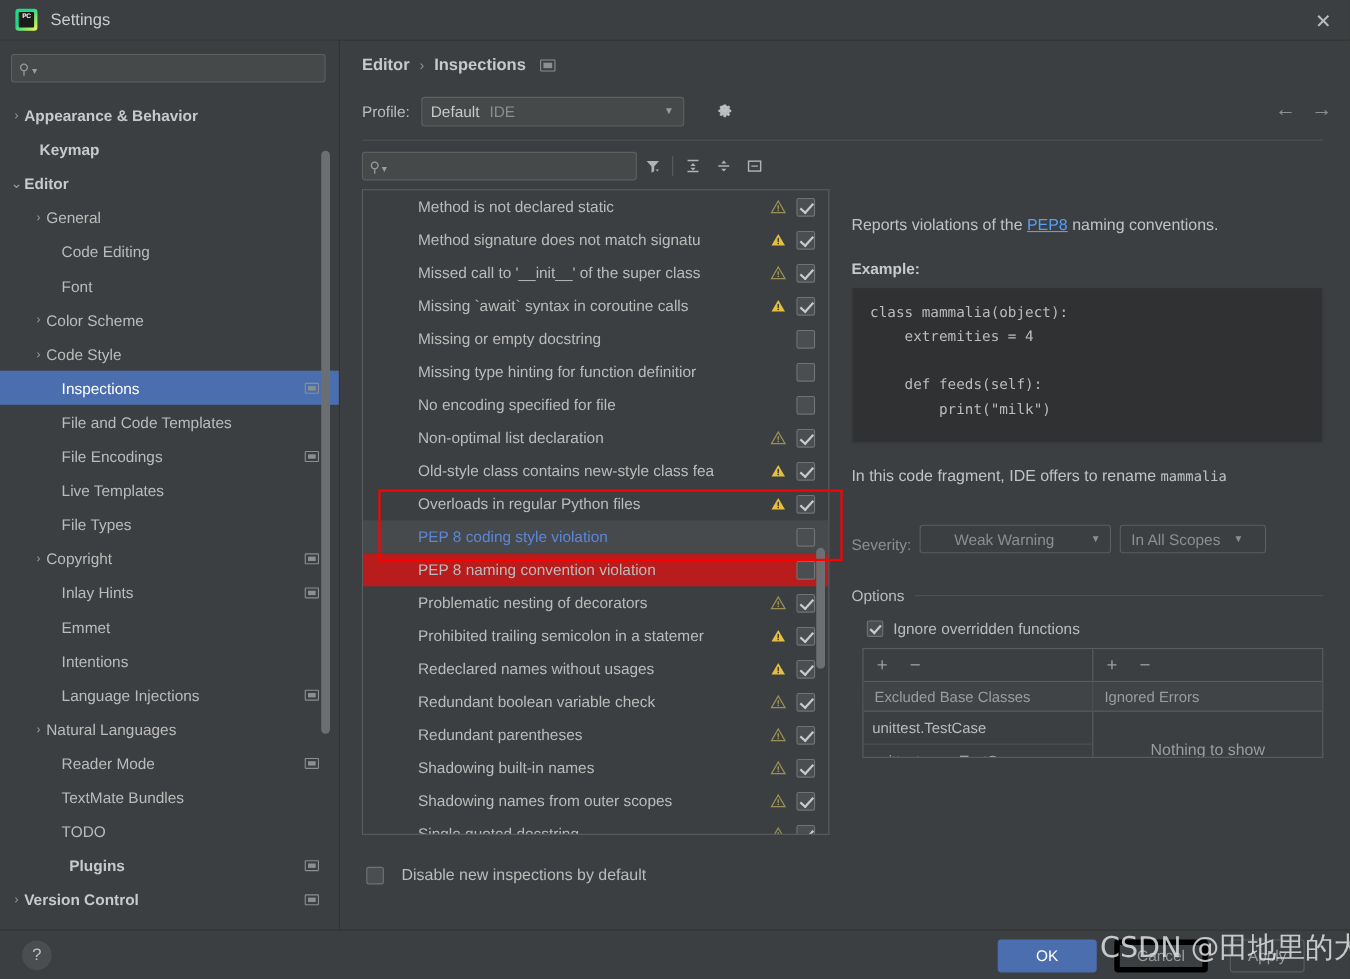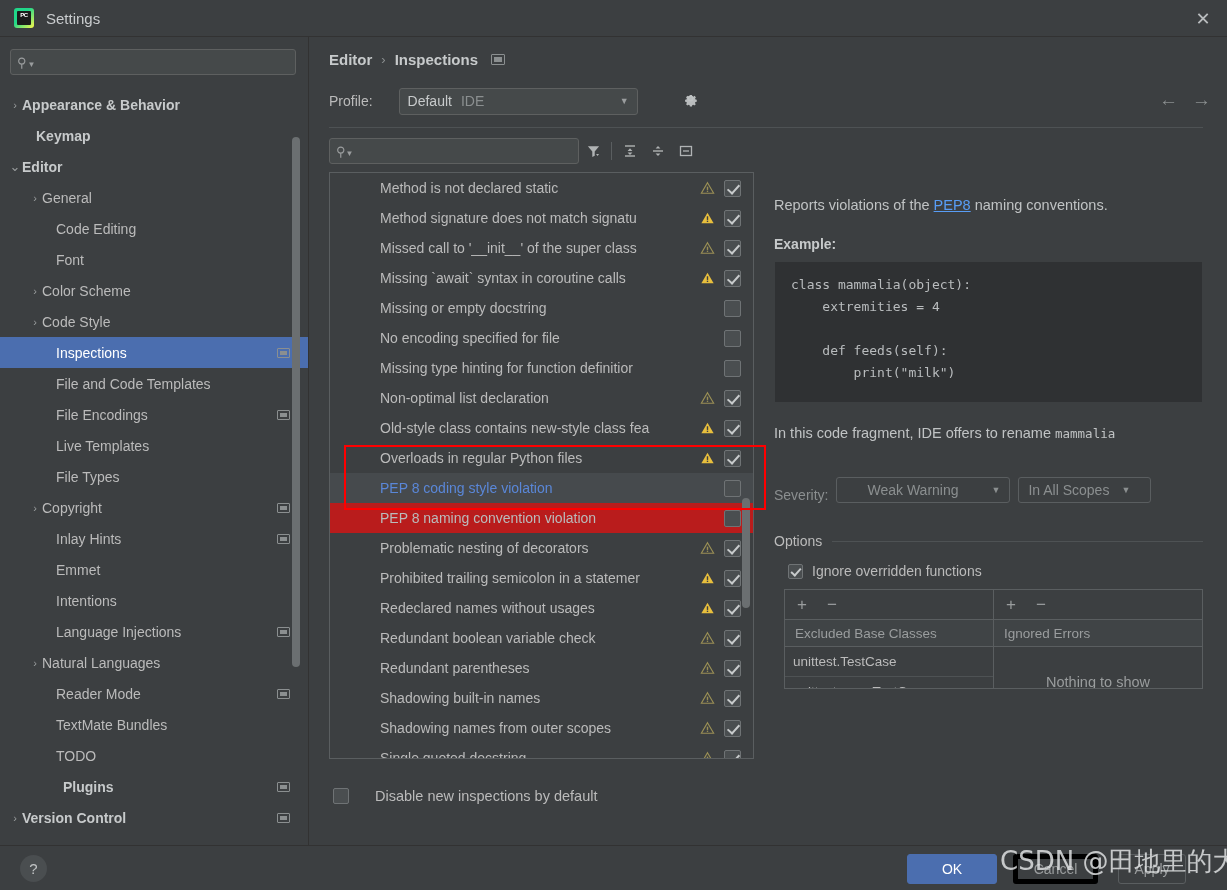--- a/index.html
+++ b/index.html
@@ -98,21 +98,21 @@
   }
   .breadcrumb .pagebadge::after {
     content: ""; position: absolute; left: 2px; right: 2px; top: 2px; bottom: 2px;
     background: #8b8f90;
   }
   .nav-arrows {
     position: absolute; right: 16px; top: 52px; display: flex; gap: 14px;
   }
   .nav-arrows span { color: #8b8f90; font-size: 19px; cursor: pointer; }
 
-  .profile-row { display: flex; align-items: center; height: 40px; padding-left: 8px; gap: 26px; }
+  .profile-row { display: flex; align-items: center; height: 40px; padding-left: 8px; gap: 10px; }
   .profile-label { font-size: 14px; color: #bbbbbb; }
   .combo {
     width: 239px; height: 27px; background: #45494a;
     border: 1px solid #5e6060; border-radius: 3px;
     display: flex; align-items: center; padding: 0 8px; cursor: pointer;
   }
   .combo .val { font-size: 14px; color: #c7cacb; }
   .combo .sub { font-size: 14px; color: #8b8f90; margin-left: 9px; }
   .combo .arrow { margin-left: auto; color: #9a9d9e; font-size: 9px; }
   .gear { margin-left: 18px; color: #c0c3c4; font-size: 17px; cursor: pointer; }
@@ -219,21 +219,21 @@
   .tables { display: flex; margin-top: 10px; margin-left: 10px; border: 1px solid #5a5e60; height: 100px; overflow: hidden;}
   .tbl { flex: 1; border-right: 1px solid #5a5e60; }
   .tbl:last-child { border-right: none; }
   .tbl-toolbar { height: 30px; display: flex; align-items: center; padding-left: 12px; gap: 20px; border-bottom: 1px solid #5a5e60;}
   .tbl-toolbar span { color: #9a9d9e; font-size: 17px; cursor: pointer; line-height: 1;}
   .tbl-hdr { height: 27px; display: flex; align-items: center; padding-left: 10px; font-size: 13.5px; color: #9a9d9e; border-bottom: 1px solid #5a5e60; background:#404446;}
   .tbl-cell { height: 30px; display: flex; align-items: center; padding-left: 8px; font-size: 13.5px; color: #bbbbbb; border-bottom: 1px solid #4e5254; }
   .tbl-empty { display: flex; align-items: center; justify-content: center; height: 70px; font-size: 14.5px; color: #9a9d9e; }
 
   
-  .bottom-check { display: flex; align-items: center; gap: 26px; position: absolute; left: 333px; top: 788px; }
+  .bottom-check { display: flex; align-items: center; gap: 16px; position: absolute; left: 333px; top: 788px; }
   .bottom-check .chk3 {
     width: 16px; height: 16px; border: 1px solid #6f7375; border-radius: 2px; background: #4a4e50;
   }
   .bottom-check .lb { font-size: 14.5px; color: #bbbbbb; }
 
   .footer {
     position: absolute; left: 0; bottom: 0; width: 1227px; height: 45px;
     background: #3c3f41; border-top: 1px solid #323232;
   }
   .help-btn {
@@ -503,26 +503,26 @@
                 </svg>
               </span>
               <span class="chk on"></span>
             </div>
             <div class="row">
               <span class="rlabel">Missing or empty docstring</span>
               <span class="warn"></span>
               <span class="chk"></span>
             </div>
             <div class="row">
-              <span class="rlabel">No encoding specified for file</span>
+              <span class="rlabel">Missing type hinting for function definitior</span>
               <span class="warn"></span>
               <span class="chk"></span>
             </div>
             <div class="row">
-              <span class="rlabel">Missing type hinting for function definitior</span>
+              <span class="rlabel">No encoding specified for file</span>
               <span class="warn"></span>
               <span class="chk"></span>
             </div>
             <div class="row">
               <span class="rlabel">Non-optimal list declaration</span>
               <span class="warn">
                 <svg width="15" height="14" viewBox="0 0 16 16">
                   <path d="M8 2 L15 14 H1 Z" fill="none" stroke="#9a8f55" stroke-width="1.3"></path>
                   <rect x="7.2" y="6.4" width="1.6" height="3.8" fill="#9a8f55"></rect>
                   <rect x="7.2" y="11" width="1.6" height="1.5" fill="#9a8f55"></rect>

